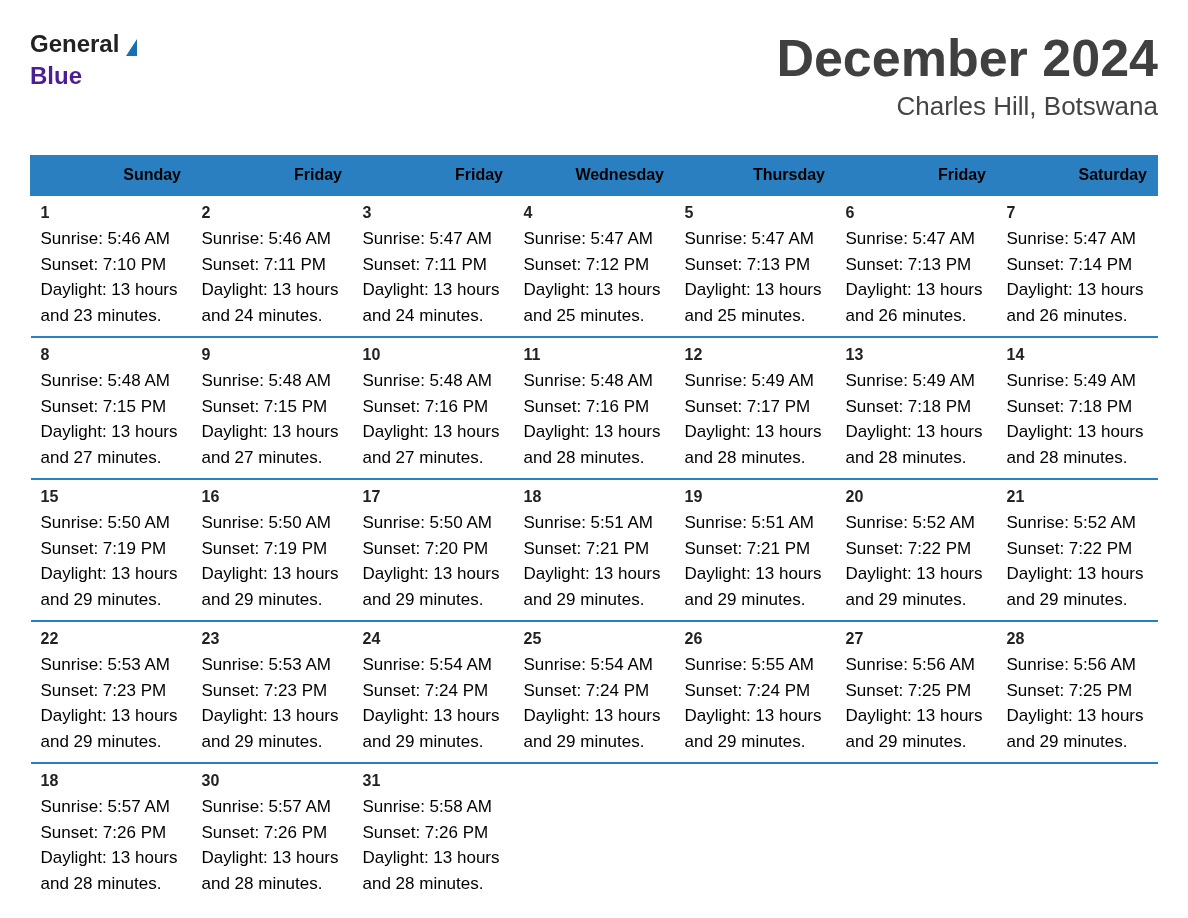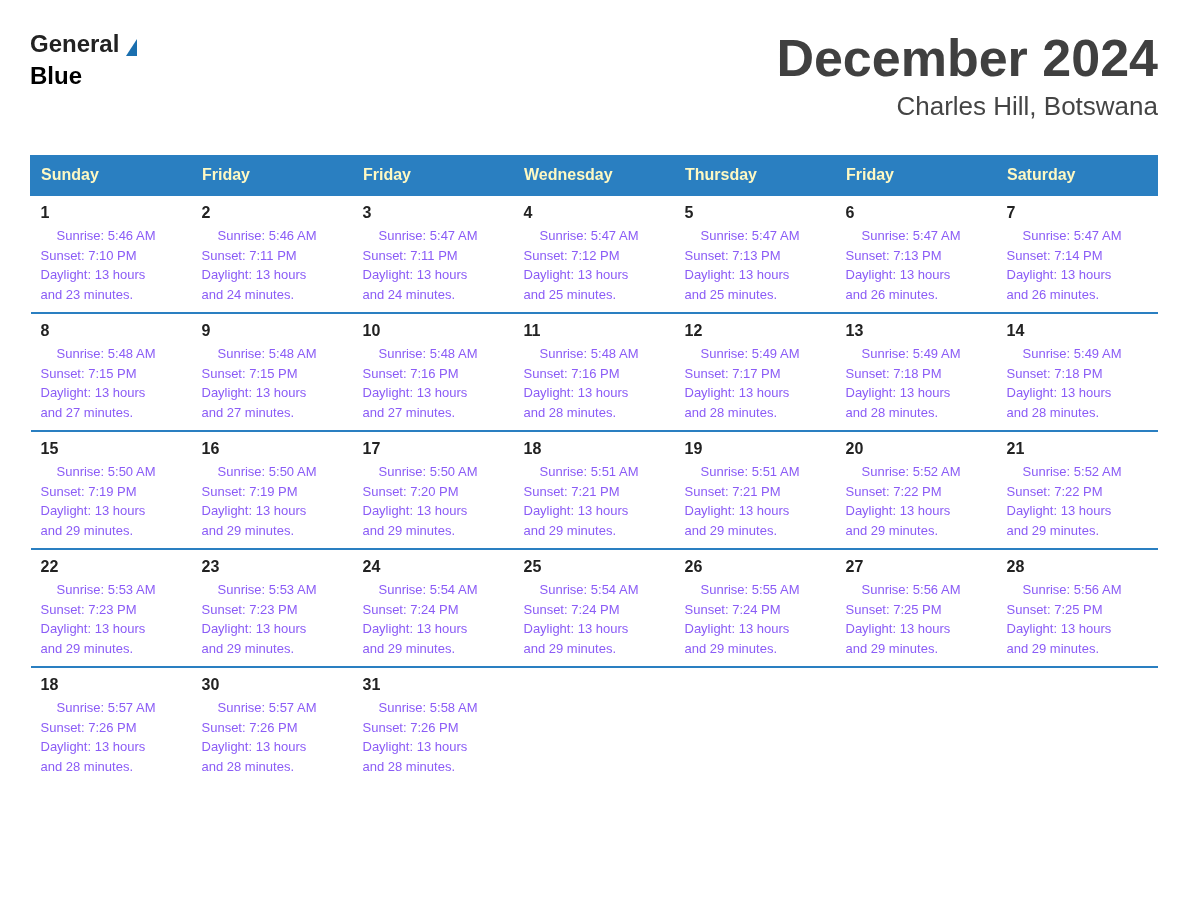--- a/index.html
+++ b/index.html
@@ -54,25 +54,25 @@
       font-size: 26px;
       color: #444;
       margin-top: 4px;
     }
     table {
       width: 100%;
       border-collapse: collapse;
     }
     thead tr th {
       background-color: #2a7fc1;
-      color: #fef9c3;
+      color: #000000;
       font-size: 16px;
       font-weight: bold;
       padding: 10px 10px;
-      text-align: left;
+      text-align: right;
       border: 1px solid #2a7fc1;
     }
     tbody tr {
       border-top: 2px solid #2a7fc1;
     }
     tbody tr td {
       vertical-align: top;
       padding: 8px 10px;
       font-size: 13px;
       color: #333;
@@ -81,24 +81,23 @@
       min-height: 100px;
     }
     .day-number {
       font-size: 16px;
       font-weight: bold;
       color: #222;
       display: block;
       margin-bottom: 4px;
     }
     .day-info {
-      font-size: 13px;
-      color: #8b5cf6;
+      font-size: 17px;
+      color: #000000;
       line-height: 1.5;
-      margin-left: 16px;
     }
     tbody tr td:empty {
       background: #fff;
     }
   </style>
 </head>
 <body>
 
 <div class="header">
   <div class="logo">
@@ -285,18 +284,18 @@
     border-left: 11px solid transparent;
     border-right: 0px solid transparent;
     border-bottom: 17px solid #1a6faf;
     display: inline-block;
     margin-left: 3px;
     margin-bottom: 2px;
   }
   .logo-text-blue {
     font-size: 24px;
     font-weight: bold;
-    color: #000000;
+    color: #4c1d95;
     width: 100%;
     margin-left: 0;
     padding-left: 0;
   }
 </style>
 
 </body></html>

